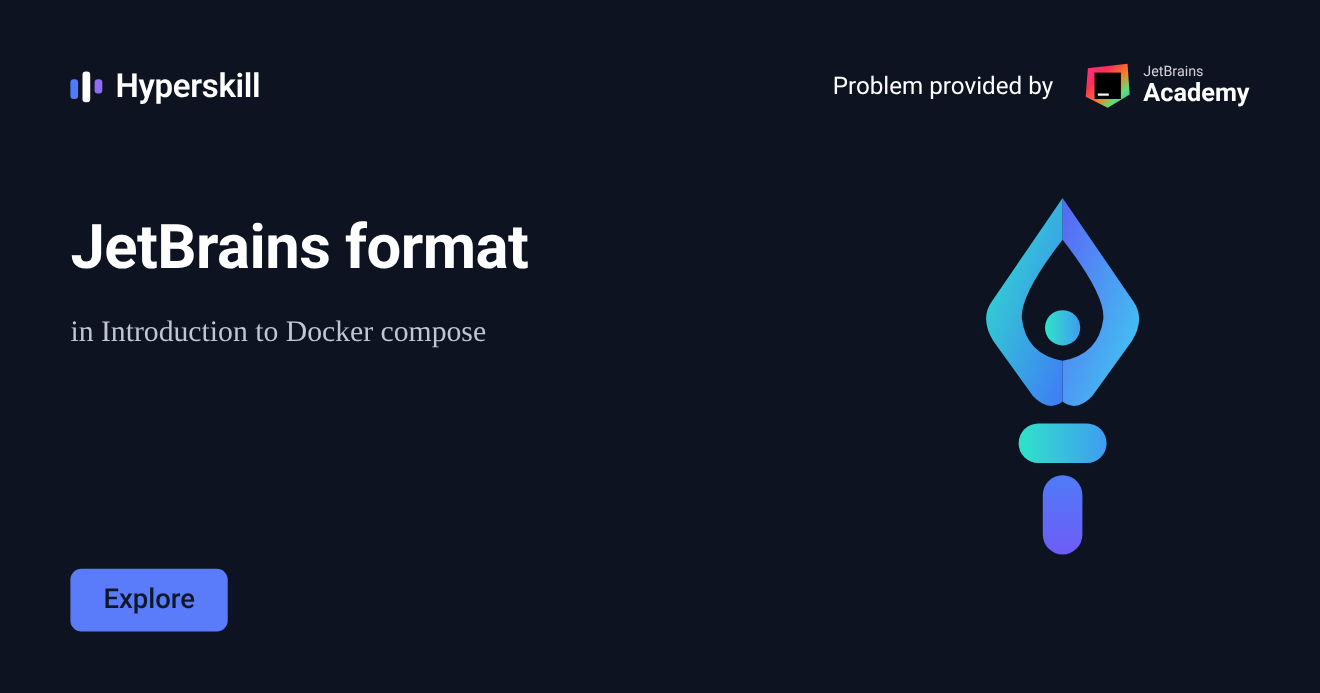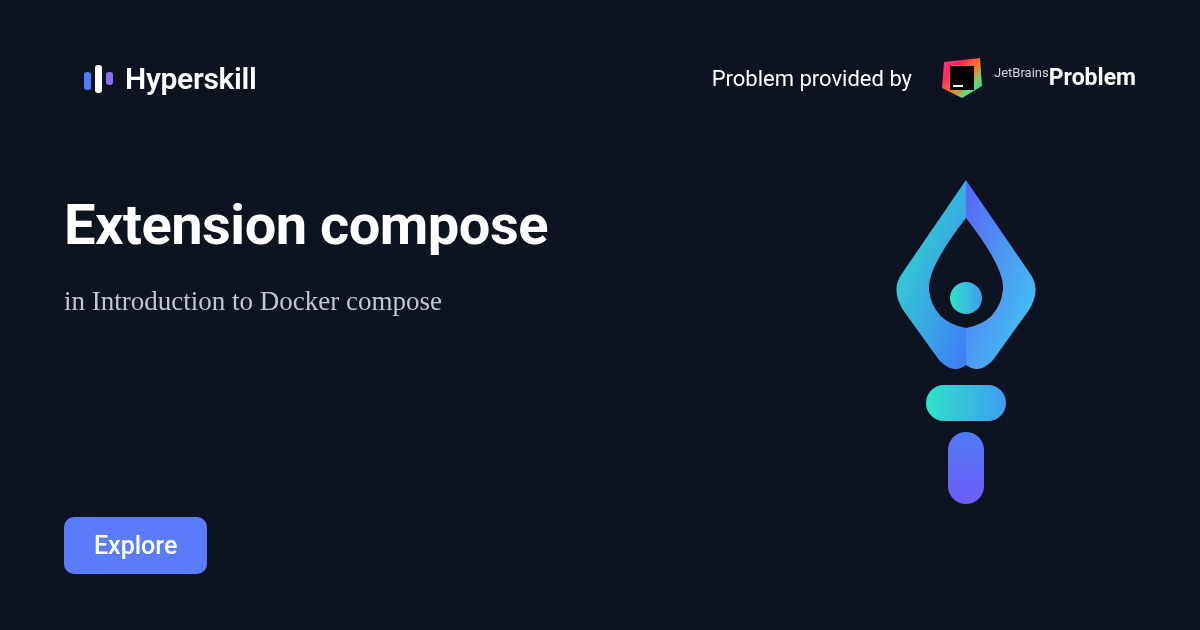--- a/index.html
+++ b/index.html
@@ -14,21 +14,20 @@
       font-family: -apple-system, BlinkMacSystemFont, 'Segoe UI', Roboto, Helvetica, Arial, sans-serif;
       color: #ffffff;
       overflow: hidden;
       position: relative;
     }
     .header {
       display: flex;
       justify-content: space-between;
       align-items: center;
       padding: 56px 64px 0 64px;
-      margin-left: 20px;
     }
     .brand {
       display: flex;
       align-items: center;
       gap: 12px;
     }
     .brand-icon {
       display: flex;
       align-items: flex-end;
       gap: 4px;
@@ -76,21 +75,21 @@
       width: 44px;
       height: 44px;
       position: relative;
     }
     .jb-box svg {
       width: 100%;
       height: 100%;
     }
     .provider-labels {
       display: flex;
-      flex-direction: row;
+      flex-direction: column;
       line-height: 1.05;
     }
     .provider-labels .small {
       font-size: 13px;
       font-weight: 400;
       color: #d3d5db;
       margin-bottom: 1px;
     }
     .provider-labels .big {
       font-size: 23px;
@@ -129,21 +128,21 @@
       width: 190px;
       height: 340px;
     }
     .cta {
       position: absolute;
       left: 64px;
       bottom: 56px;
     }
     .explore-btn {
       background: #5b7cfa;
-      color: #ffffff;
+      color: #0f172a;
       border: none;
       border-radius: 10px;
       padding: 14px 30px;
       font-size: 25px;
       font-weight: 500;
       cursor: pointer;
       font-family: inherit;
     }
   </style>
 </head>
@@ -173,29 +172,29 @@
               <stop offset="100%" stop-color="#16b1e0"></stop>
             </linearGradient>
           </defs>
           <polygon points="4,6 40,2 42,30 22,42 2,32" fill="url(#jbg)"></polygon>
           <rect x="10" y="10" width="24" height="24" fill="#000000"></rect>
           <rect x="13" y="29" width="10" height="2" fill="#ffffff"></rect>
         </svg>
       </div>
       <div class="provider-labels">
         <span class="small">JetBrains</span>
-        <span class="big">Problem</span>
+        <span class="big">Academy</span>
       </div>
     </div>
   </div>
 </div>
 
 <div class="content">
   <div class="text-block">
-    <h1 class="title">Extension compose</h1>
+    <h1 class="title">JetBrains format</h1>
     <p class="subtitle">in Introduction to Docker compose</p>
   </div>
 
   <div class="illustration">
     <svg viewBox="0 0 190 340">
       <defs>
         <linearGradient id="grTop" x1="0%" y1="0%" x2="100%" y2="100%">
           <stop offset="0%" stop-color="#2fe6c8"></stop>
           <stop offset="100%" stop-color="#3f7bf6"></stop>
         </linearGradient>

